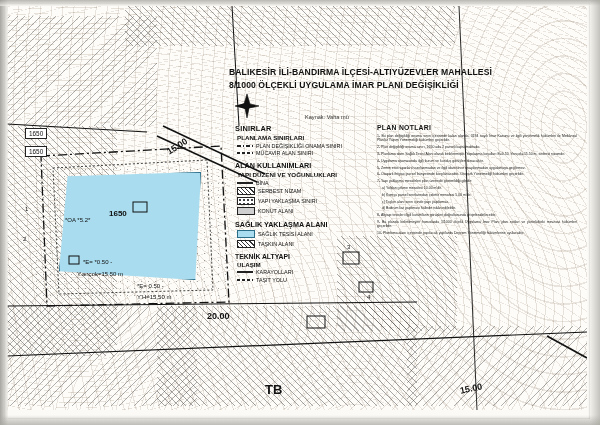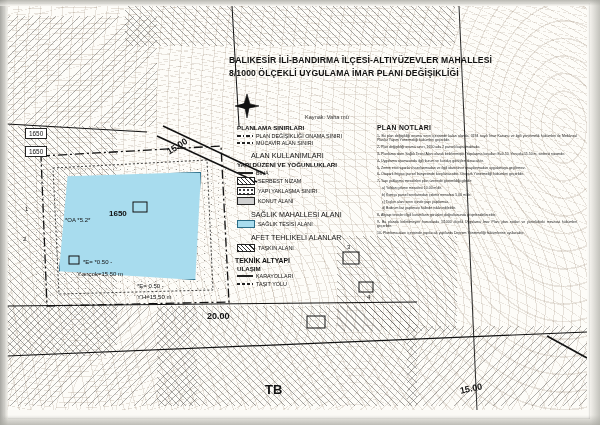--- a/index.html
+++ b/index.html
@@ -73,21 +73,21 @@
     background-size:7px 7px;
   }
   .parcel-blue{
     position:absolute;
     background:#a8dcee;
     border:1px solid #2b6c86;
   }
 
   
   .title-block{
-    position:absolute;left:222px;top:48px;width:260px;
+    position:absolute;left:222px;top:60px;width:260px;
     color:#111;
   }
   .title-block .t{
     font-size:8.6px;font-weight:bold;letter-spacing:.1px;line-height:12.5px;
     white-space:nowrap;
   }
   .compass{
     position:absolute;left:228px;top:88px;width:24px;height:24px;
   }
   .kaynak{
@@ -112,21 +112,21 @@
   }
   .sw.dash{background:repeating-linear-gradient(to right,#222 0 3px,#fff 3px 5px);border:none;height:2px;}
   .sw.dashdot{background:repeating-linear-gradient(to right,#222 0 4px,#fff 4px 6px,#222 6px 7px,#fff 7px 9px);border:none;height:2px;}
   .sw.solid{background:#222;border:none;height:2px;}
   .sw.hatchsw{background-image:repeating-linear-gradient(45deg,#333 0 .8px,#fff .8px 3px);}
   .sw.dotsw{background-image:radial-gradient(#333 .7px,#fff .8px);background-size:4px 4px;}
   .sw.bluesw{background:#a8dcee;border:.8px solid #2b6c86;}
   .sw.graysw{background:#cfcfcf;}
   .lg-txt{font-size:5.4px;line-height:6px;color:#111;}
 
-  .lg-title2{font-size:7.2px;font-weight:normal;margin:5px 0 1px 16px;}
+  .lg-title2{font-size:7.2px;font-weight:bold;margin:5px 0 1px 0;}
   .lg-title3{font-size:6.8px;font-weight:bold;margin:5px 0 1px 0;}
 
   
   .notes{
     position:absolute;left:370px;top:118px;width:200px;color:#111;
   }
   .notes h4{
     margin:0 0 3px 0;font-size:6.8px;font-weight:bold;letter-spacing:.3px;
   }
   .notes p{
@@ -198,20 +198,21 @@
     <svg class="compass" viewBox="0 0 24 24">
       <polygon points="12,0 15,10 12,24 9,10" fill="#111"></polygon>
       <polygon points="0,12 10,9 24,12 10,15" fill="#111"></polygon>
       <polygon points="12,0 15,10 24,12 14,14 12,24 10,14 0,12 9,10" fill="none" stroke="#111" stroke-width=".6"></polygon>
     </svg>
 
     <div class="kaynak">Kaynak: Vaha mü</div>
 
     <div class="legend">
 
+      <div class="lg-head">SINIRLAR</div>
       <div class="lg-sub">PLANLAMA SINIRLARI</div>
       <div class="lg-row">
         <span class="sw dashdot"></span>
         <span class="lg-txt">PLAN DEĞİŞİKLİĞİ ONAMA SINIRI</span>
       </div>
       <div class="lg-row">
         <span class="sw dash"></span>
         <span class="lg-txt">MÜCAVİR ALAN SINIRI</span>
       </div>
 
@@ -227,27 +228,26 @@
       </div>
       <div class="lg-row">
         <span class="sw dotsw"></span>
         <span class="lg-txt">YAPI YAKLAŞMA SINIRI</span>
       </div>
       <div class="lg-row">
         <span class="sw graysw"></span>
         <span class="lg-txt">KONUT ALANI</span>
       </div>
 
-      <div class="lg-title2">SAĞLIK MAHALLESİ ALANI</div>
+      <div class="lg-title2">SAĞLIK YAKLAŞMA ALANI</div>
       <div class="lg-row">
         <span class="sw bluesw"></span>
         <span class="lg-txt">SAĞLIK TESİSİ ALANI</span>
       </div>
 
-      <div class="lg-title2">AFET TEHLİKELİ ALANLAR</div>
       <div class="lg-row">
         <span class="sw hatchsw"></span>
         <span class="lg-txt">TAŞKIN ALANI</span>
       </div>
 
       <div class="lg-title3">TEKNİK ALTYAPI</div>
       <div class="lg-sub">ULAŞIM</div>
       <div class="lg-row">
         <span class="sw solid"></span>
         <span class="lg-txt">KARAYOLLARI</span>

